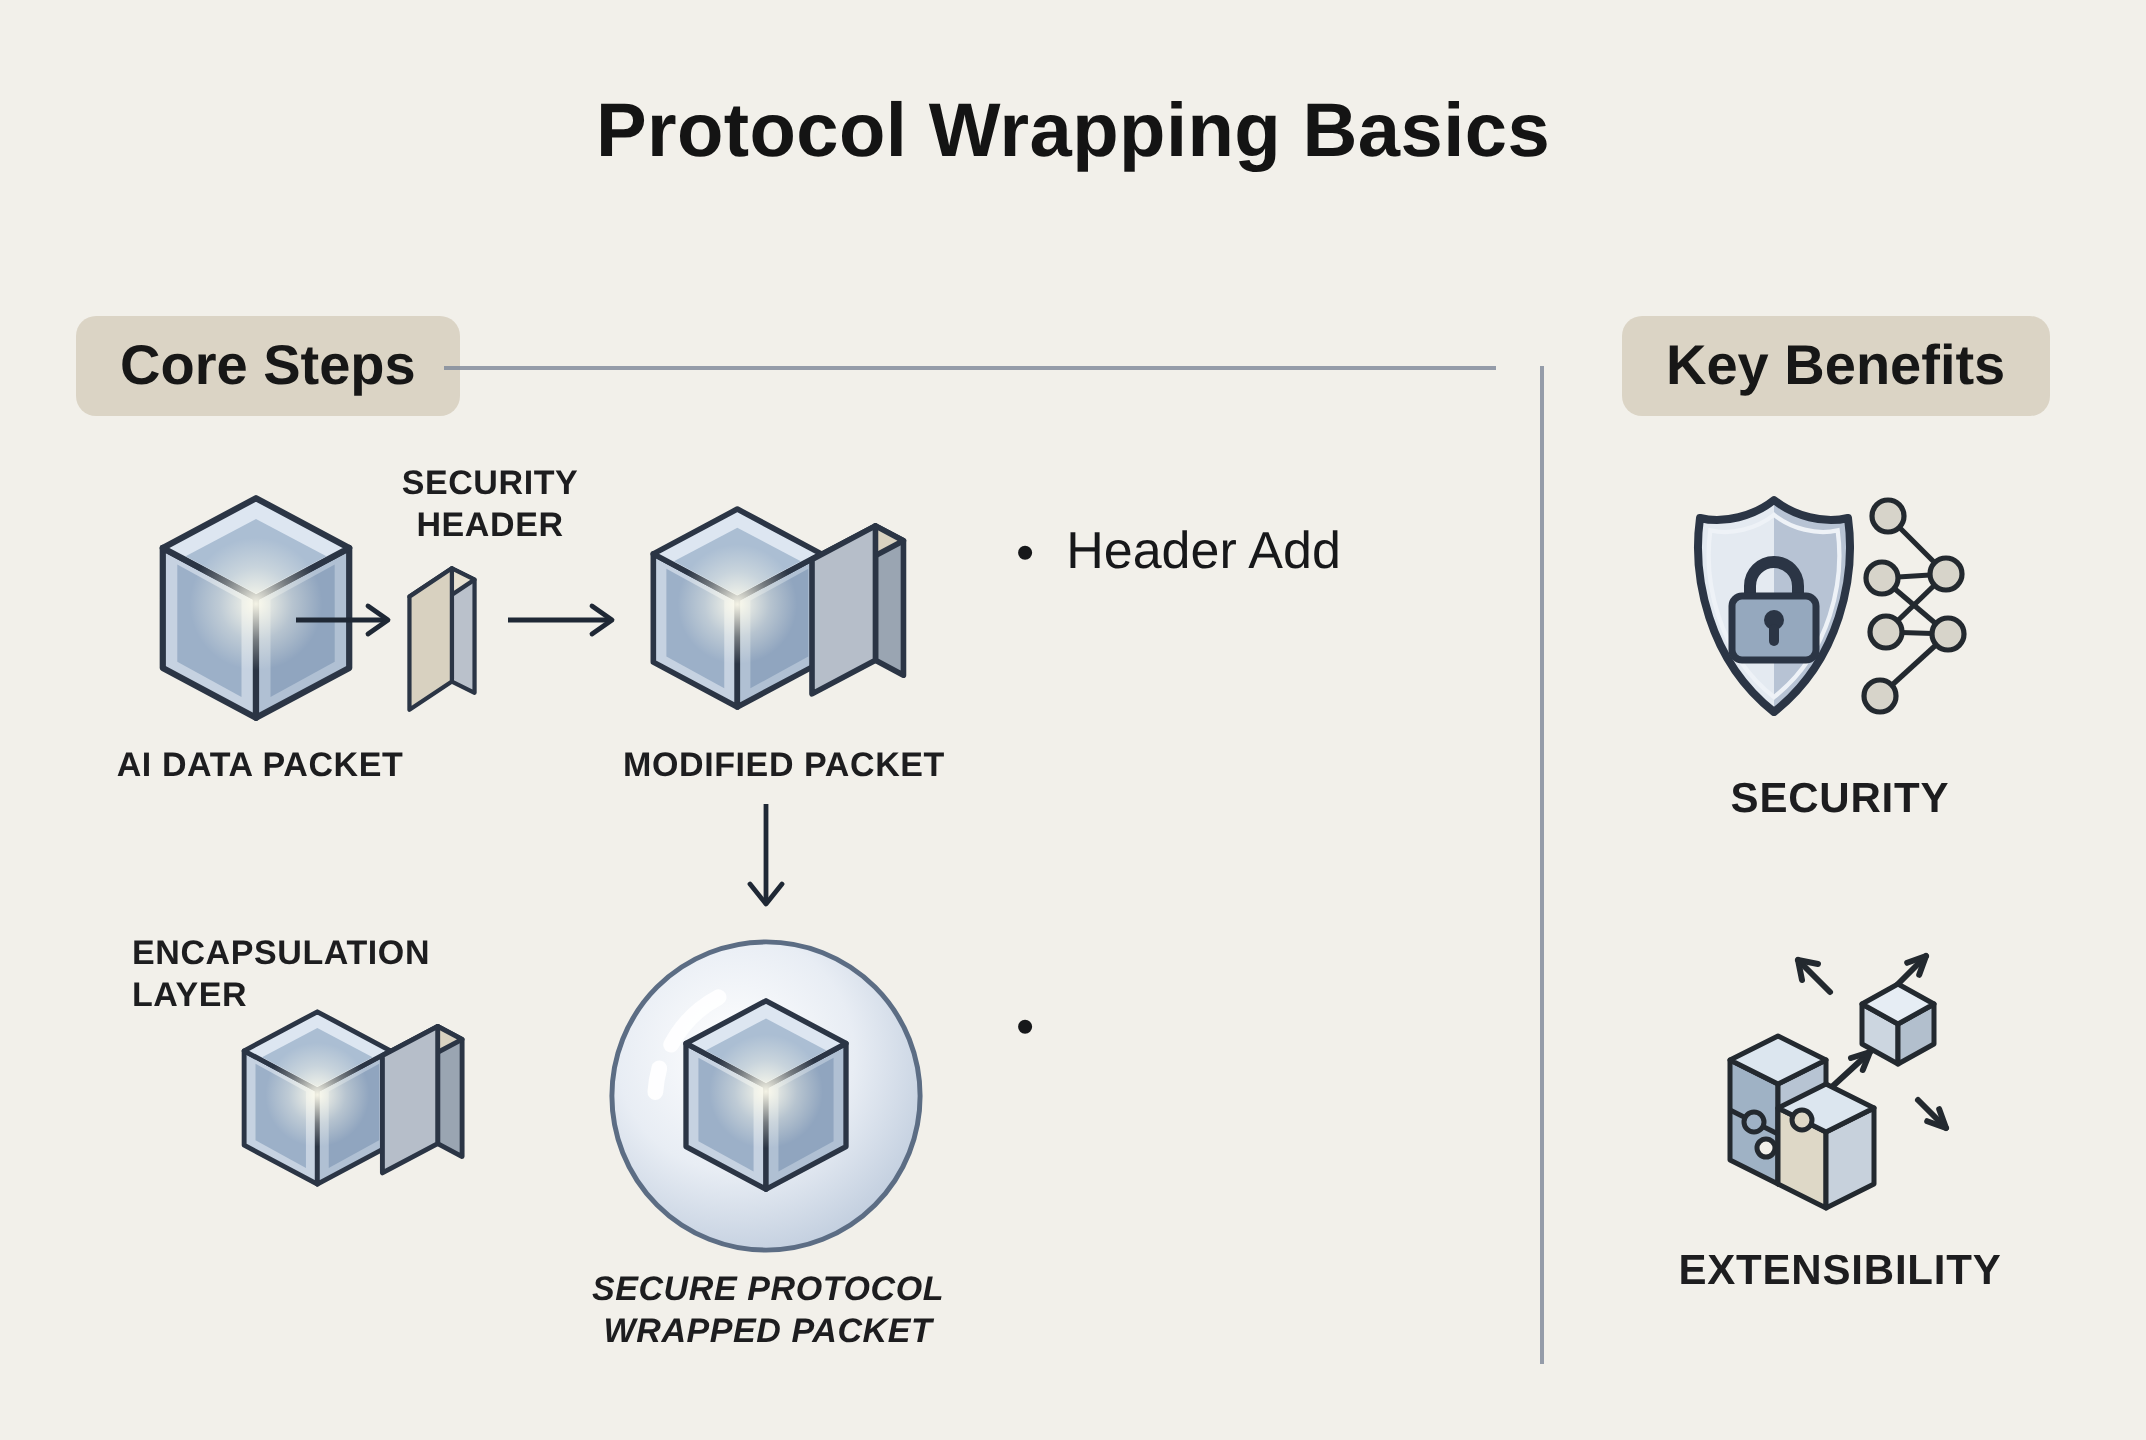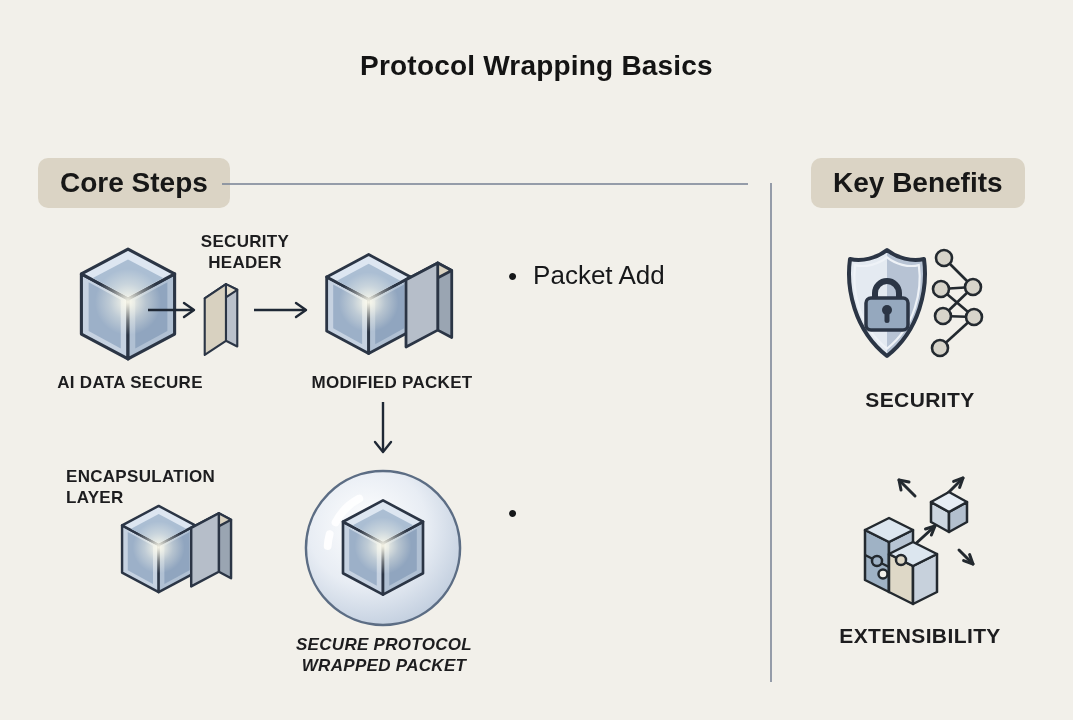--- a/index.html
+++ b/index.html
@@ -1,19 +1,19 @@
 <!DOCTYPE html>
 <html><head>
 <meta charset="utf-8">
 <style>
   html,body{margin:0;padding:0;}
   body{font-family:"Liberation Sans",sans-serif;background:#f2f0ea;}
   .canvas{position:relative;width:1073px;height:720px;background:#f2f0ea;overflow:hidden;}
   .abs{position:absolute;}
-  .title{left:0;right:0;top:42px;text-align:center;font-size:28px;line-height:48px;font-weight:700;color:#141414;letter-spacing:.2px;}
+  .title{left:0;right:0;top:42px;text-align:center;font-size:38px;line-height:48px;font-weight:700;color:#141414;letter-spacing:.2px;}
   .subtitle{left:0;right:0;top:96px;text-align:center;font-size:27px;line-height:34px;font-weight:400;color:#26242a;}
   .chip{background:#dbd4c5;border-radius:10px;padding:7px 22px;font-size:28px;line-height:36px;font-weight:600;color:#171717;}
   .hline{left:222px;top:183px;width:526px;height:2px;background:#7d8799;opacity:.8;}
   .vline{left:770px;top:183px;width:2px;height:499px;background:#7d8799;opacity:.8;}
   .caps{font-weight:700;color:#1d1d1f;font-size:17px;line-height:21px;letter-spacing:.3px;white-space:pre-line;}
   .caps.center{text-align:center;}
   .bullet-row{display:flex;align-items:center;gap:16px;font-size:26px;color:#17181a;}
   .bullet-dot{font-size:26px;line-height:26px;}
   .benefit-label{font-weight:700;color:#1d1d1f;font-size:21px;letter-spacing:.4px;text-align:center;}
   svg{display:block;}
@@ -88,26 +88,26 @@
 
   <svg class="abs" style="left:252px;top:300px;" width="64" height="20" viewBox="0 0 64 20">
     <path d="M2,10 H52" stroke="#1f2835" stroke-width="2.4" fill="none"></path>
     <polyline points="44,3 54,10 44,17" stroke="#1f2835" stroke-width="2.4" fill="none" stroke-linecap="round" stroke-linejoin="round"></polyline>
   </svg>
 
   <svg class="abs" style="left:322px;top:246px;" width="140" height="116">
       <use href="#cubeslab" width="140" height="116"></use>
     </svg>
 
-  <div class="abs caps center" style="left:40px;top:372px;width:180px;">AI DATA SECURE</div>
+  <div class="abs caps center" style="left:40px;top:372px;width:180px;">AI DATA PACKET</div>
   <div class="abs caps center" style="left:302px;top:372px;width:180px;">MODIFIED PACKET</div>
 
   <div class="abs bullet-row" style="left:508px;top:260px;">
     <span class="bullet-dot">•</span>
-    <span>Packet Add</span>
+    <span>Header Add</span>
   </div>
 
   <svg class="abs" style="left:372px;top:400px;" width="22" height="62" viewBox="0 0 22 62">
     <path d="M11,2 V50" stroke="#1f2835" stroke-width="2.4" fill="none"></path>
     <polyline points="3,42 11,52 19,42" stroke="#1f2835" stroke-width="2.4" fill="none" stroke-linecap="round" stroke-linejoin="round"></polyline>
   </svg>
 
   <div class="abs caps" style="left:66px;top:466px;width:180px;">ENCAPSULATION
 LAYER</div>
   <svg class="abs" style="left:118px;top:494px;" width="122" height="110">

